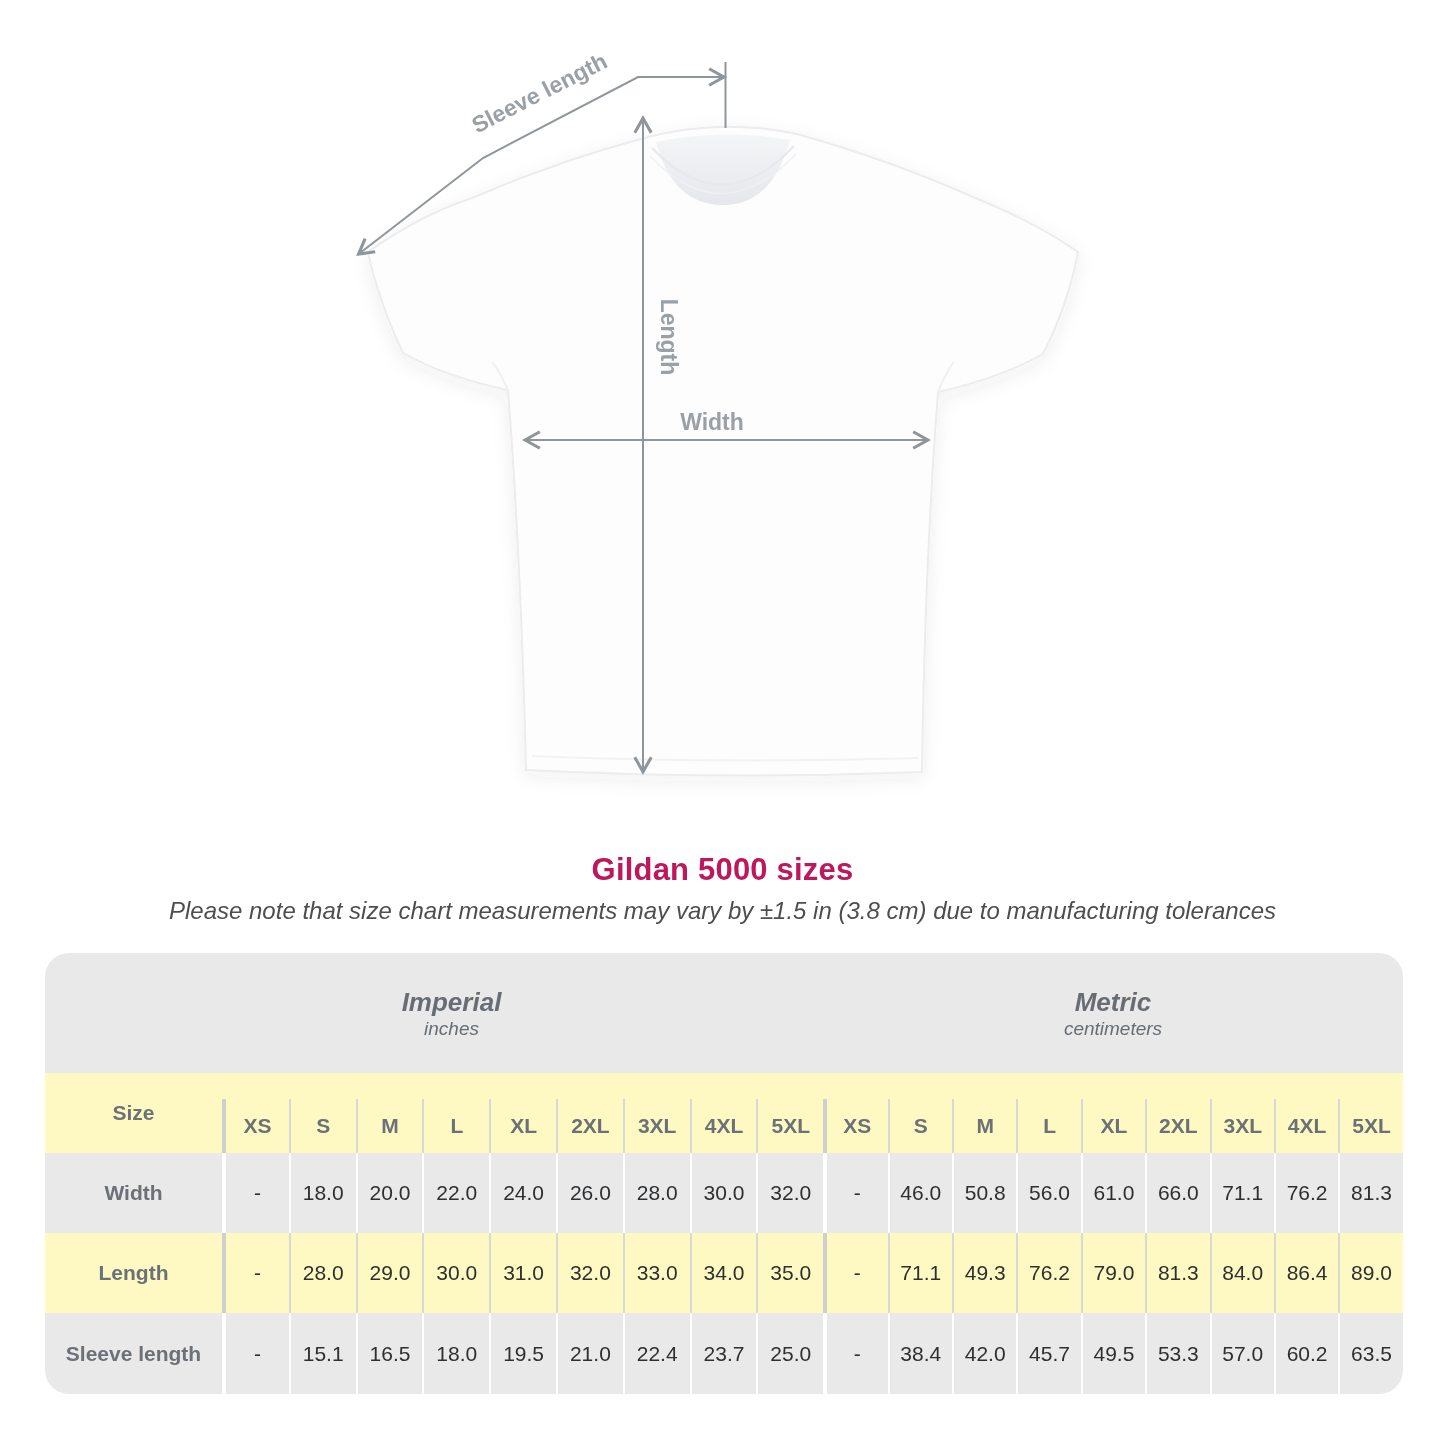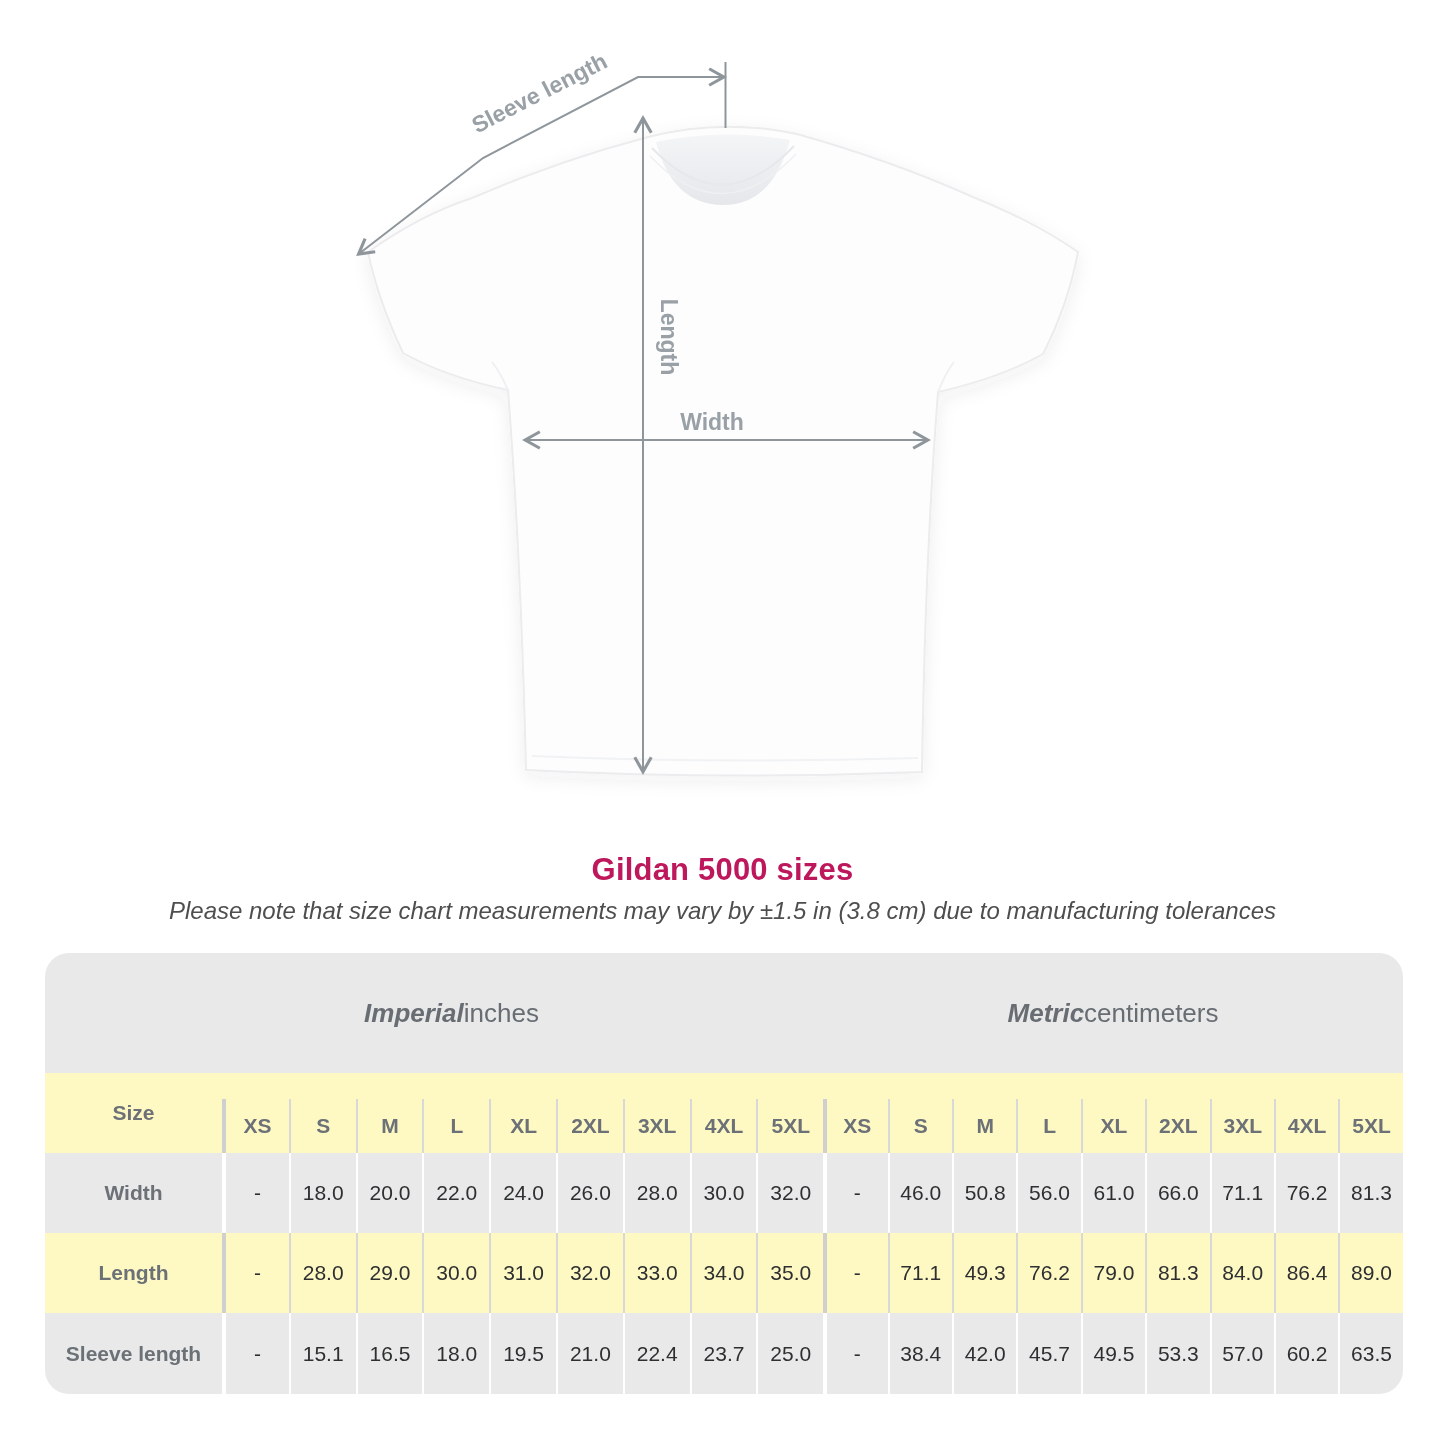--- a/index.html
+++ b/index.html
@@ -23,25 +23,25 @@
     position:absolute; left:0; top:897px; width:1445px;
     text-align:center; font-size:24px; font-style:italic; color:#4e4e4e;
   }
 
   
   .size-table {
     position:absolute; left:45px; top:953px; width:1358px;
     border-radius:24px; overflow:hidden; background:#ffffff;
   }
   .unit-row { display:flex; height:120px; background:#e9e9e9; }
-  .unit-half { display:flex; flex-direction:row; align-items:center; justify-content:center; }
+  .unit-half { display:flex; flex-direction:column; align-items:center; justify-content:center; }
   .unit-half.imperial { width:778px; padding-left:35px; }
   .unit-half.metric  { width:580px;text-align:center; }
   .unit-name { font-size:26px; font-weight:bold; font-style:italic; color:#676d73; }
-  .unit-sub  { font-size:26px; color:#676d73; }
+  .unit-sub  { font-size:19px; font-style:italic; color:#676d73; }
 
   .trow {
     display:grid;
     grid-template-columns:177px repeat(9, 66.8px) repeat(9, 64.4px);
     height:80px;
   }
   .trow.white  { background:#fef9c3; }
   .trow.stripe { background:#e9e9e9; }
   .trow.last   { height:81px; }
 

